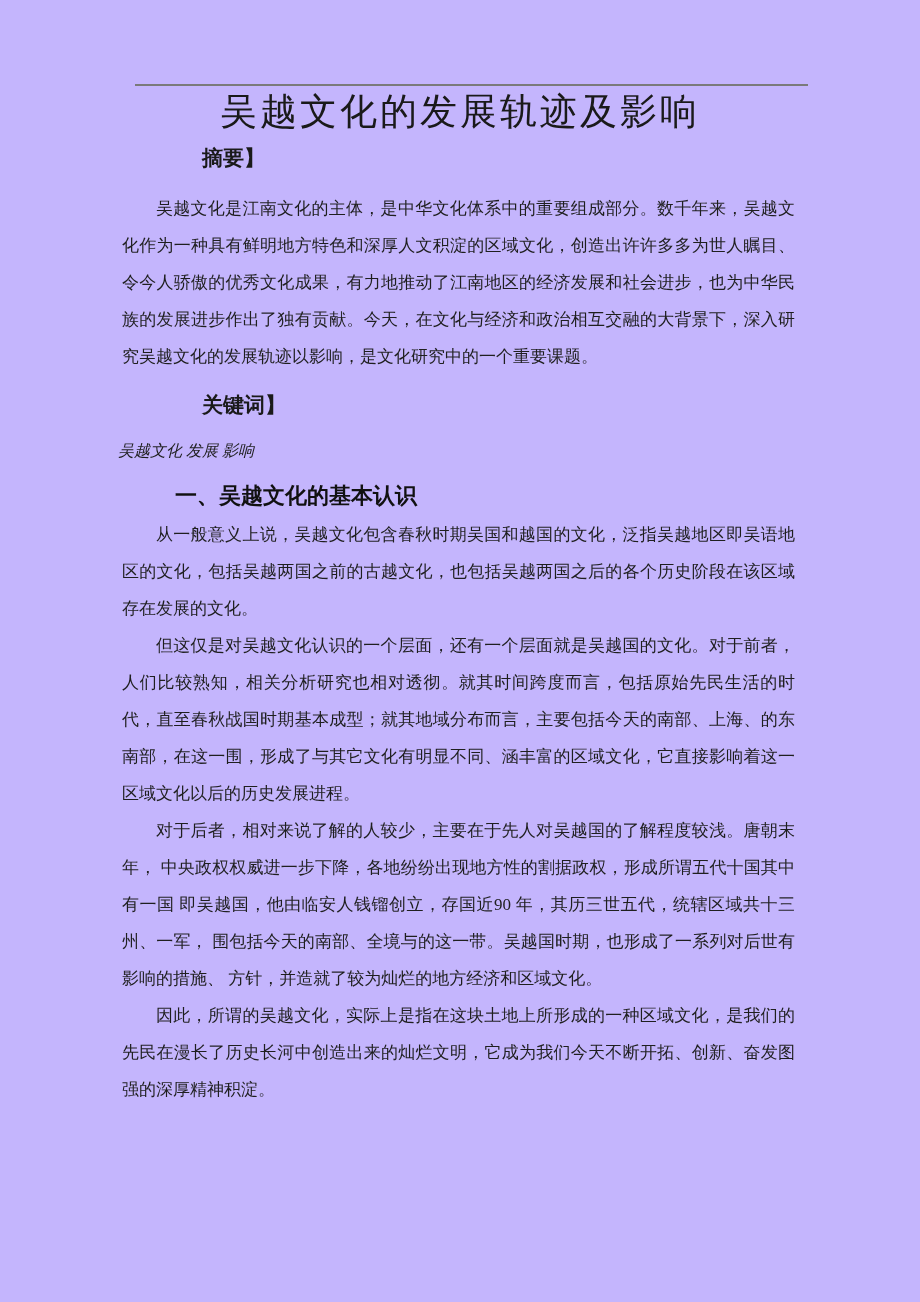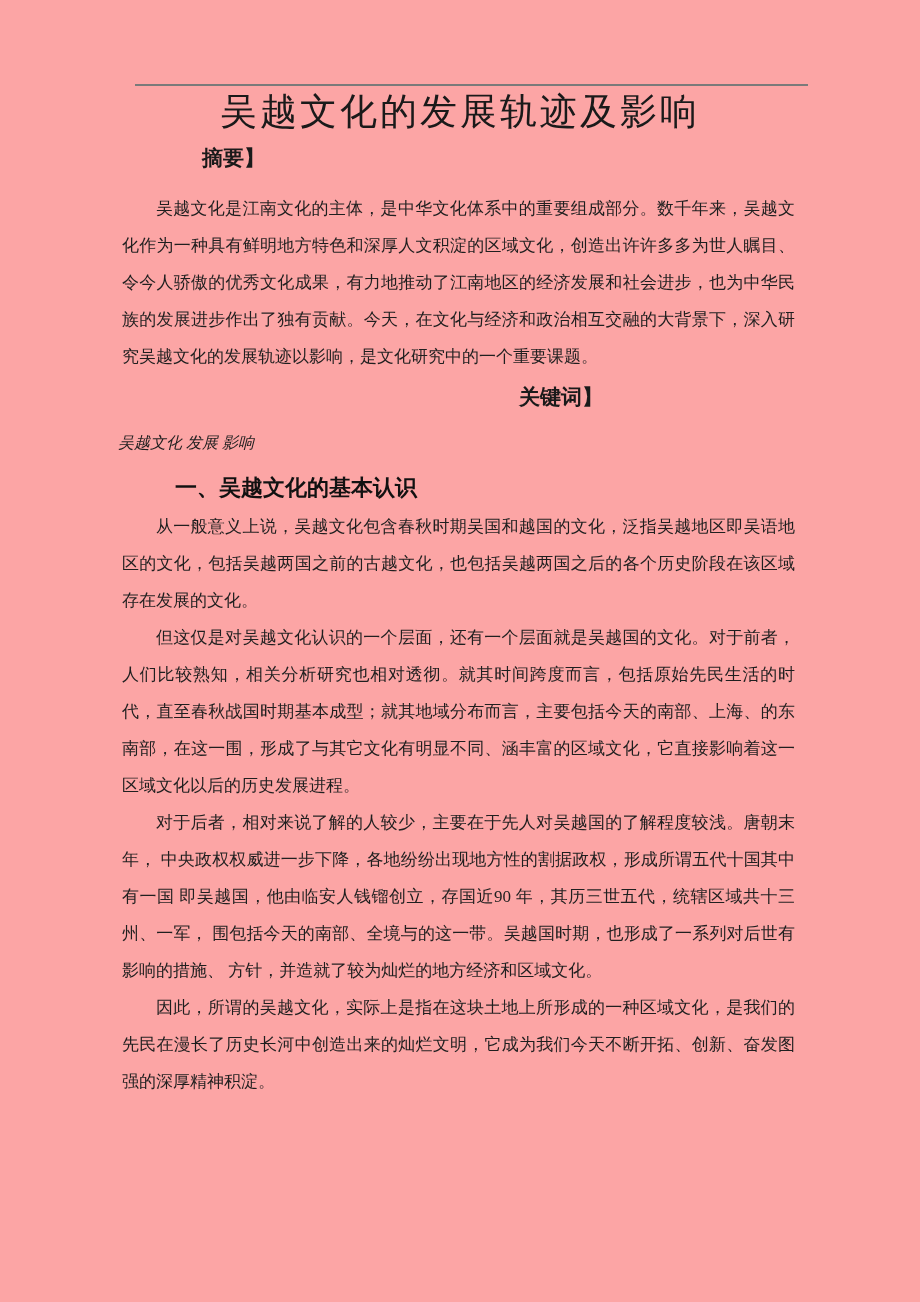--- a/index.html
+++ b/index.html
@@ -4,21 +4,21 @@
 <style>
   html, body {
     margin: 0;
     padding: 0;
     background: #ffffff;
   }
   .page {
     position: relative;
     width: 920px;
     height: 1302px;
-    background: #fca5a5;
+    background: #c4b5fd;
     color: #212121;
     font-family: "Liberation Serif", "DejaVu Serif", serif;
     overflow: hidden;
   }
   .rule {
     position: absolute;
     left: 135px;
     top: 84px;
     width: 673px;
     height: 0;
@@ -35,21 +35,21 @@
     color: #1a1a1a;
   }
   .label {
     margin: 0 0 0 202px;
     font-size: 21px;
     font-weight: 700;
     line-height: 1.35;
     color: #1a1a1a;
   }
   .abstract-label { margin-top: 8px; }
-  .keywords-label { margin-top: 8px; text-align: center; }
+  .keywords-label { margin-top: 16px; }
   .body {
     width: 673px;
     margin: 0 0 0 122px;
     font-size: 17px;
     line-height: 37px;
     text-align: justify;
     text-indent: 2em;
     color: #1f1f1f;
   }
   .abstract-text { margin-top: 18px; }

